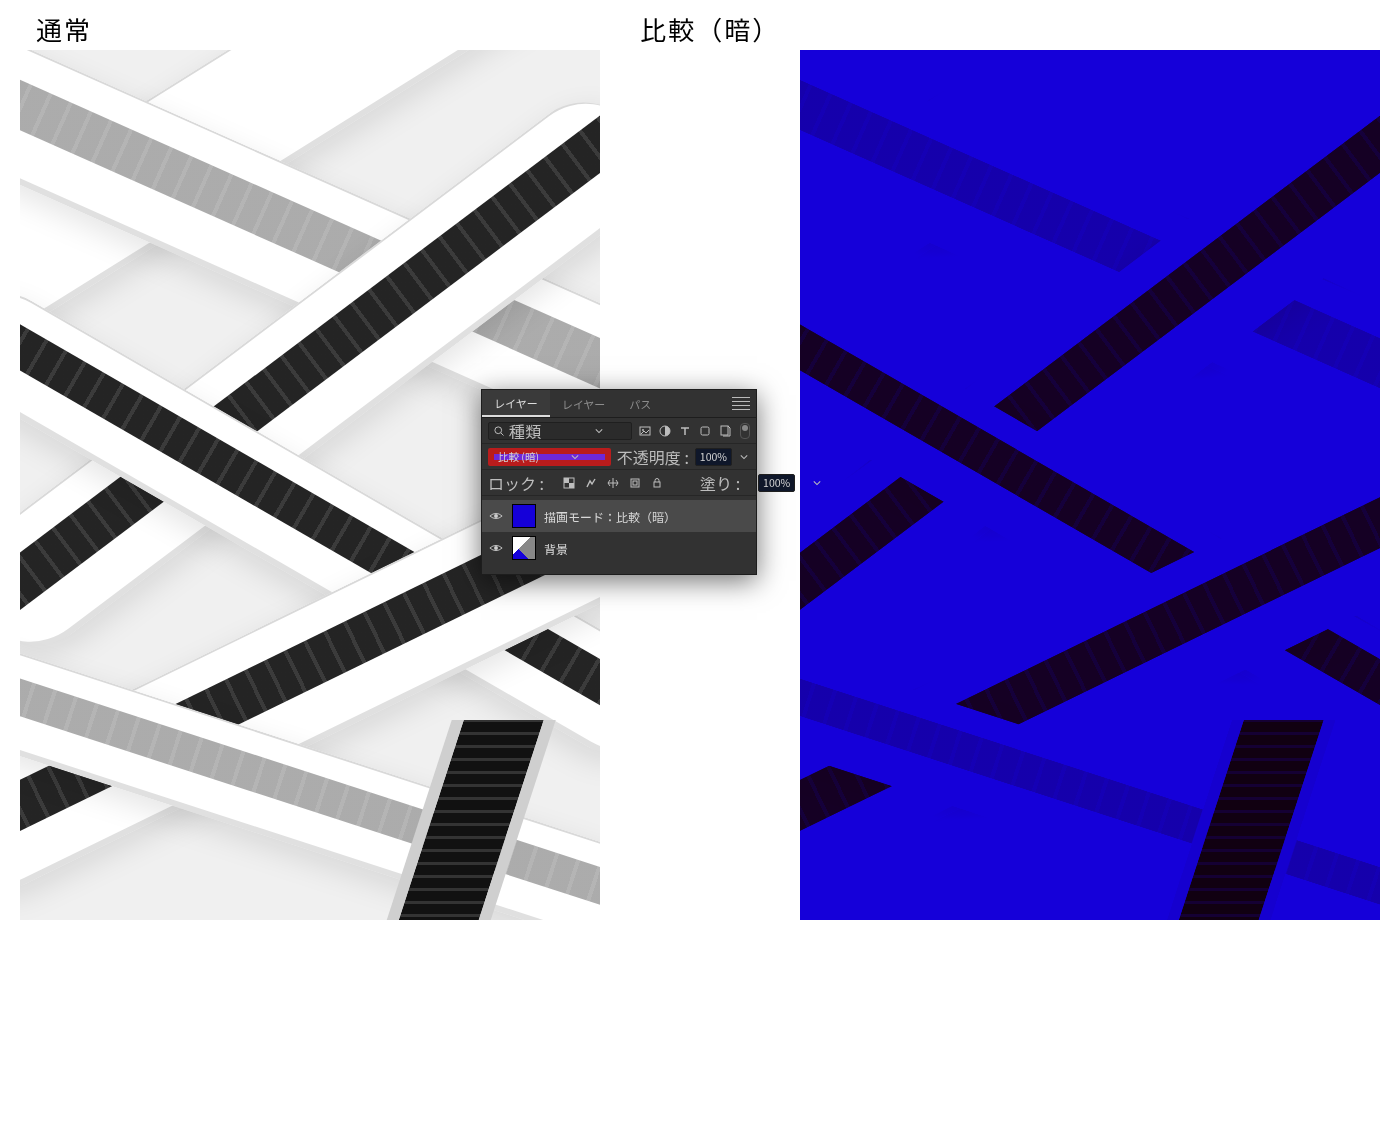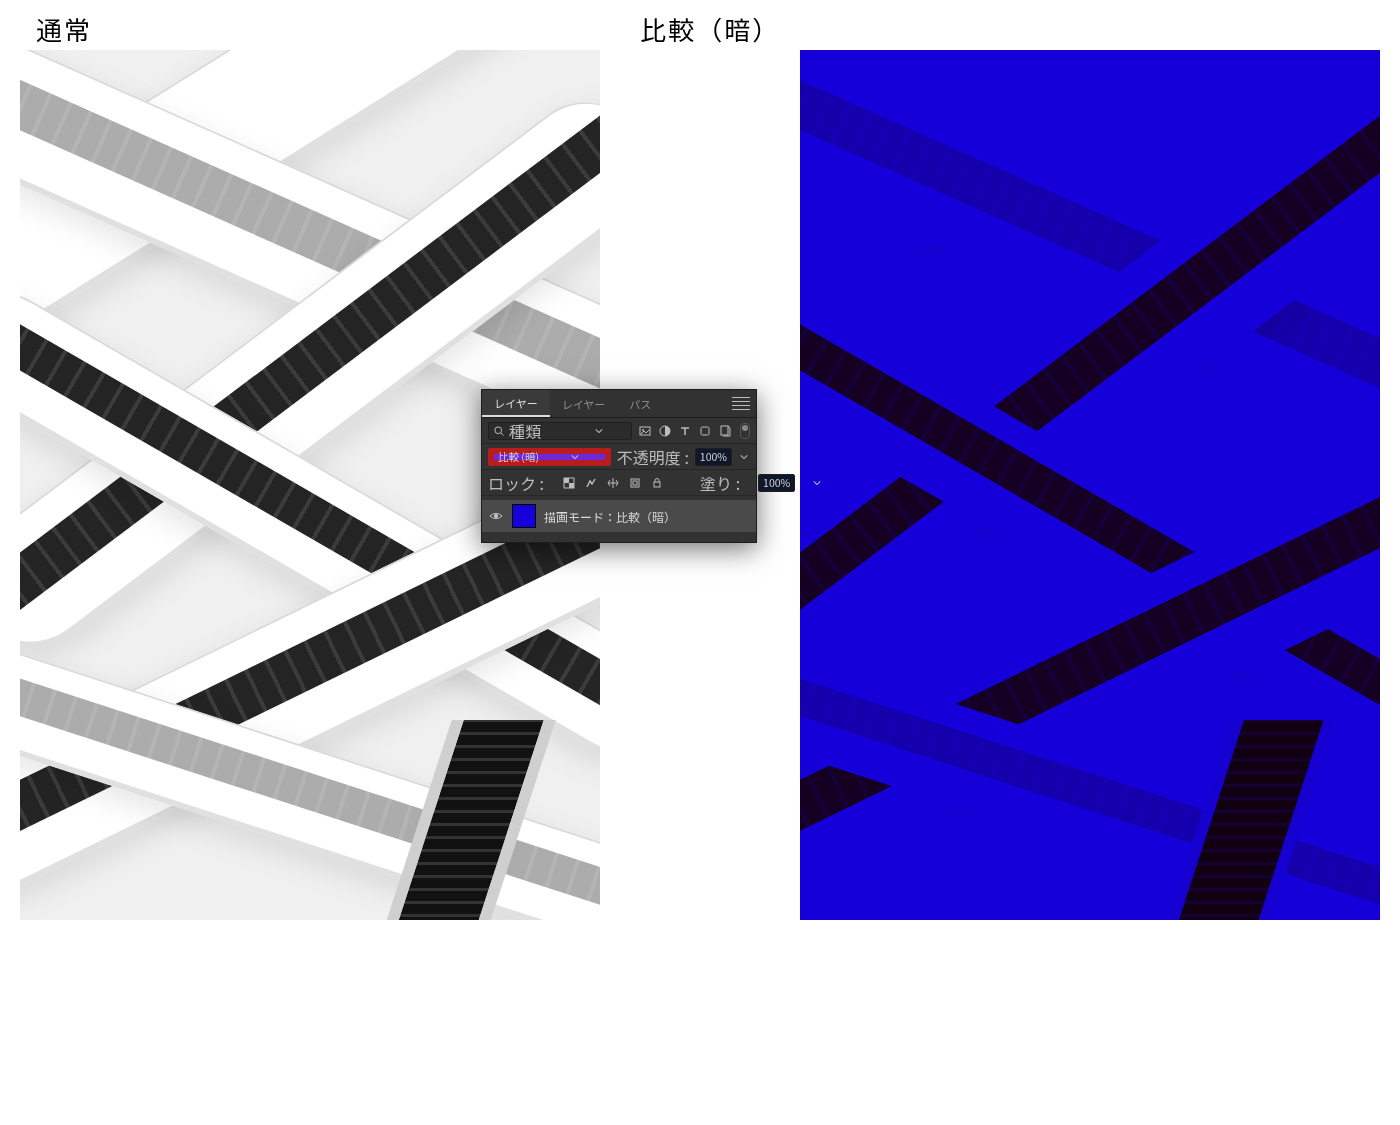--- a/index.html
+++ b/index.html
@@ -440,15 +440,25 @@
       <span class="eye">
         <svg width="14" height="14" viewBox="0 0 16 16">
             <path d="M1 8 Q8 2 15 8 Q8 14 1 8 Z" stroke="#cfcfcf" fill="none"></path>
             <circle cx="8" cy="8" r="2.2" fill="#cfcfcf"></circle>
           </svg>
       </span>
       <span class="thumb"></span>
       <span class="layer-name">描画モード：比較（暗）</span>
     </div>
 
+    <div class="layer">
+      <span class="eye">
+        <svg width="14" height="14" viewBox="0 0 16 16">
+            <path d="M1 8 Q8 2 15 8 Q8 14 1 8 Z" stroke="#cfcfcf" fill="none"></path>
+            <circle cx="8" cy="8" r="2.2" fill="#cfcfcf"></circle>
+          </svg>
+      </span>
+      <span class="thumb bg"></span>
+      <span class="layer-name">背景</span>
+    </div>
 
   </div>
 </div>
 
 </body></html>

